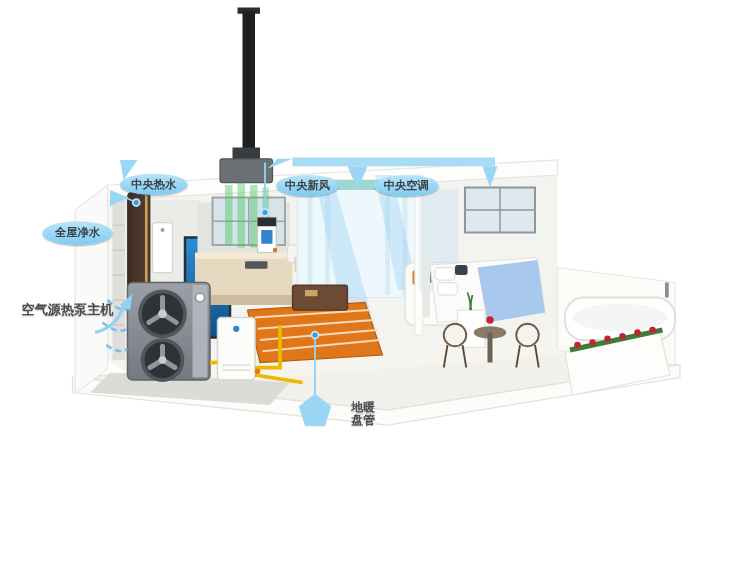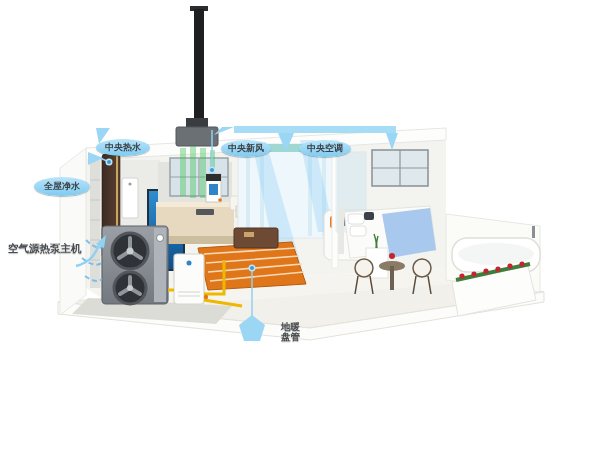--- a/index.html
+++ b/index.html
@@ -3,21 +3,21 @@
 <meta charset="utf-8">
 <style>
   html,body{margin:0;padding:0;background:#ffffff;}
   #stage{position:relative;width:600px;height:450px;background:#ffffff;overflow:hidden;
          font-family:"DejaVu Sans","Liberation Sans",sans-serif;}
   #scene{position:absolute;left:0;top:0;}
   .pill{position:absolute;display:flex;align-items:center;justify-content:center;
         background:linear-gradient(#b9e4f9,#7fcbf1);border-radius:50%;
         color:#3b4045;font-size:9px;font-weight:bold;letter-spacing:0;
         box-shadow:0 1px 1px rgba(40,60,70,.35);white-space:nowrap;margin-top:29px;}
-  .darklabel{position:absolute;color:#4a4e52;font-weight:bold;
+  .darklabel{position:absolute;color:#4a4e52;font-weight:bold;text-align:center;
         text-shadow:0 1px 1px rgba(0,0,0,.25);}
   .darklabel .ln{display:block;}
   #label-heat-pump{left:8px;top:242px;width:92px;font-size:10.5px;line-height:13px;}
   #label-floor-heating{left:281px;top:322px;font-size:9.5px;line-height:10px;text-align:center;}
   #label-hot-water{left:96px;top:110px;width:54px;height:17px;}
   #label-fresh-air{left:221px;top:111px;width:50px;height:17px;}
   #label-ac{left:299px;top:111px;width:52px;height:17px;text-align:right;}
   #label-purifier{left:34px;top:148px;width:56px;height:19px;}
 </style>
 </head>

